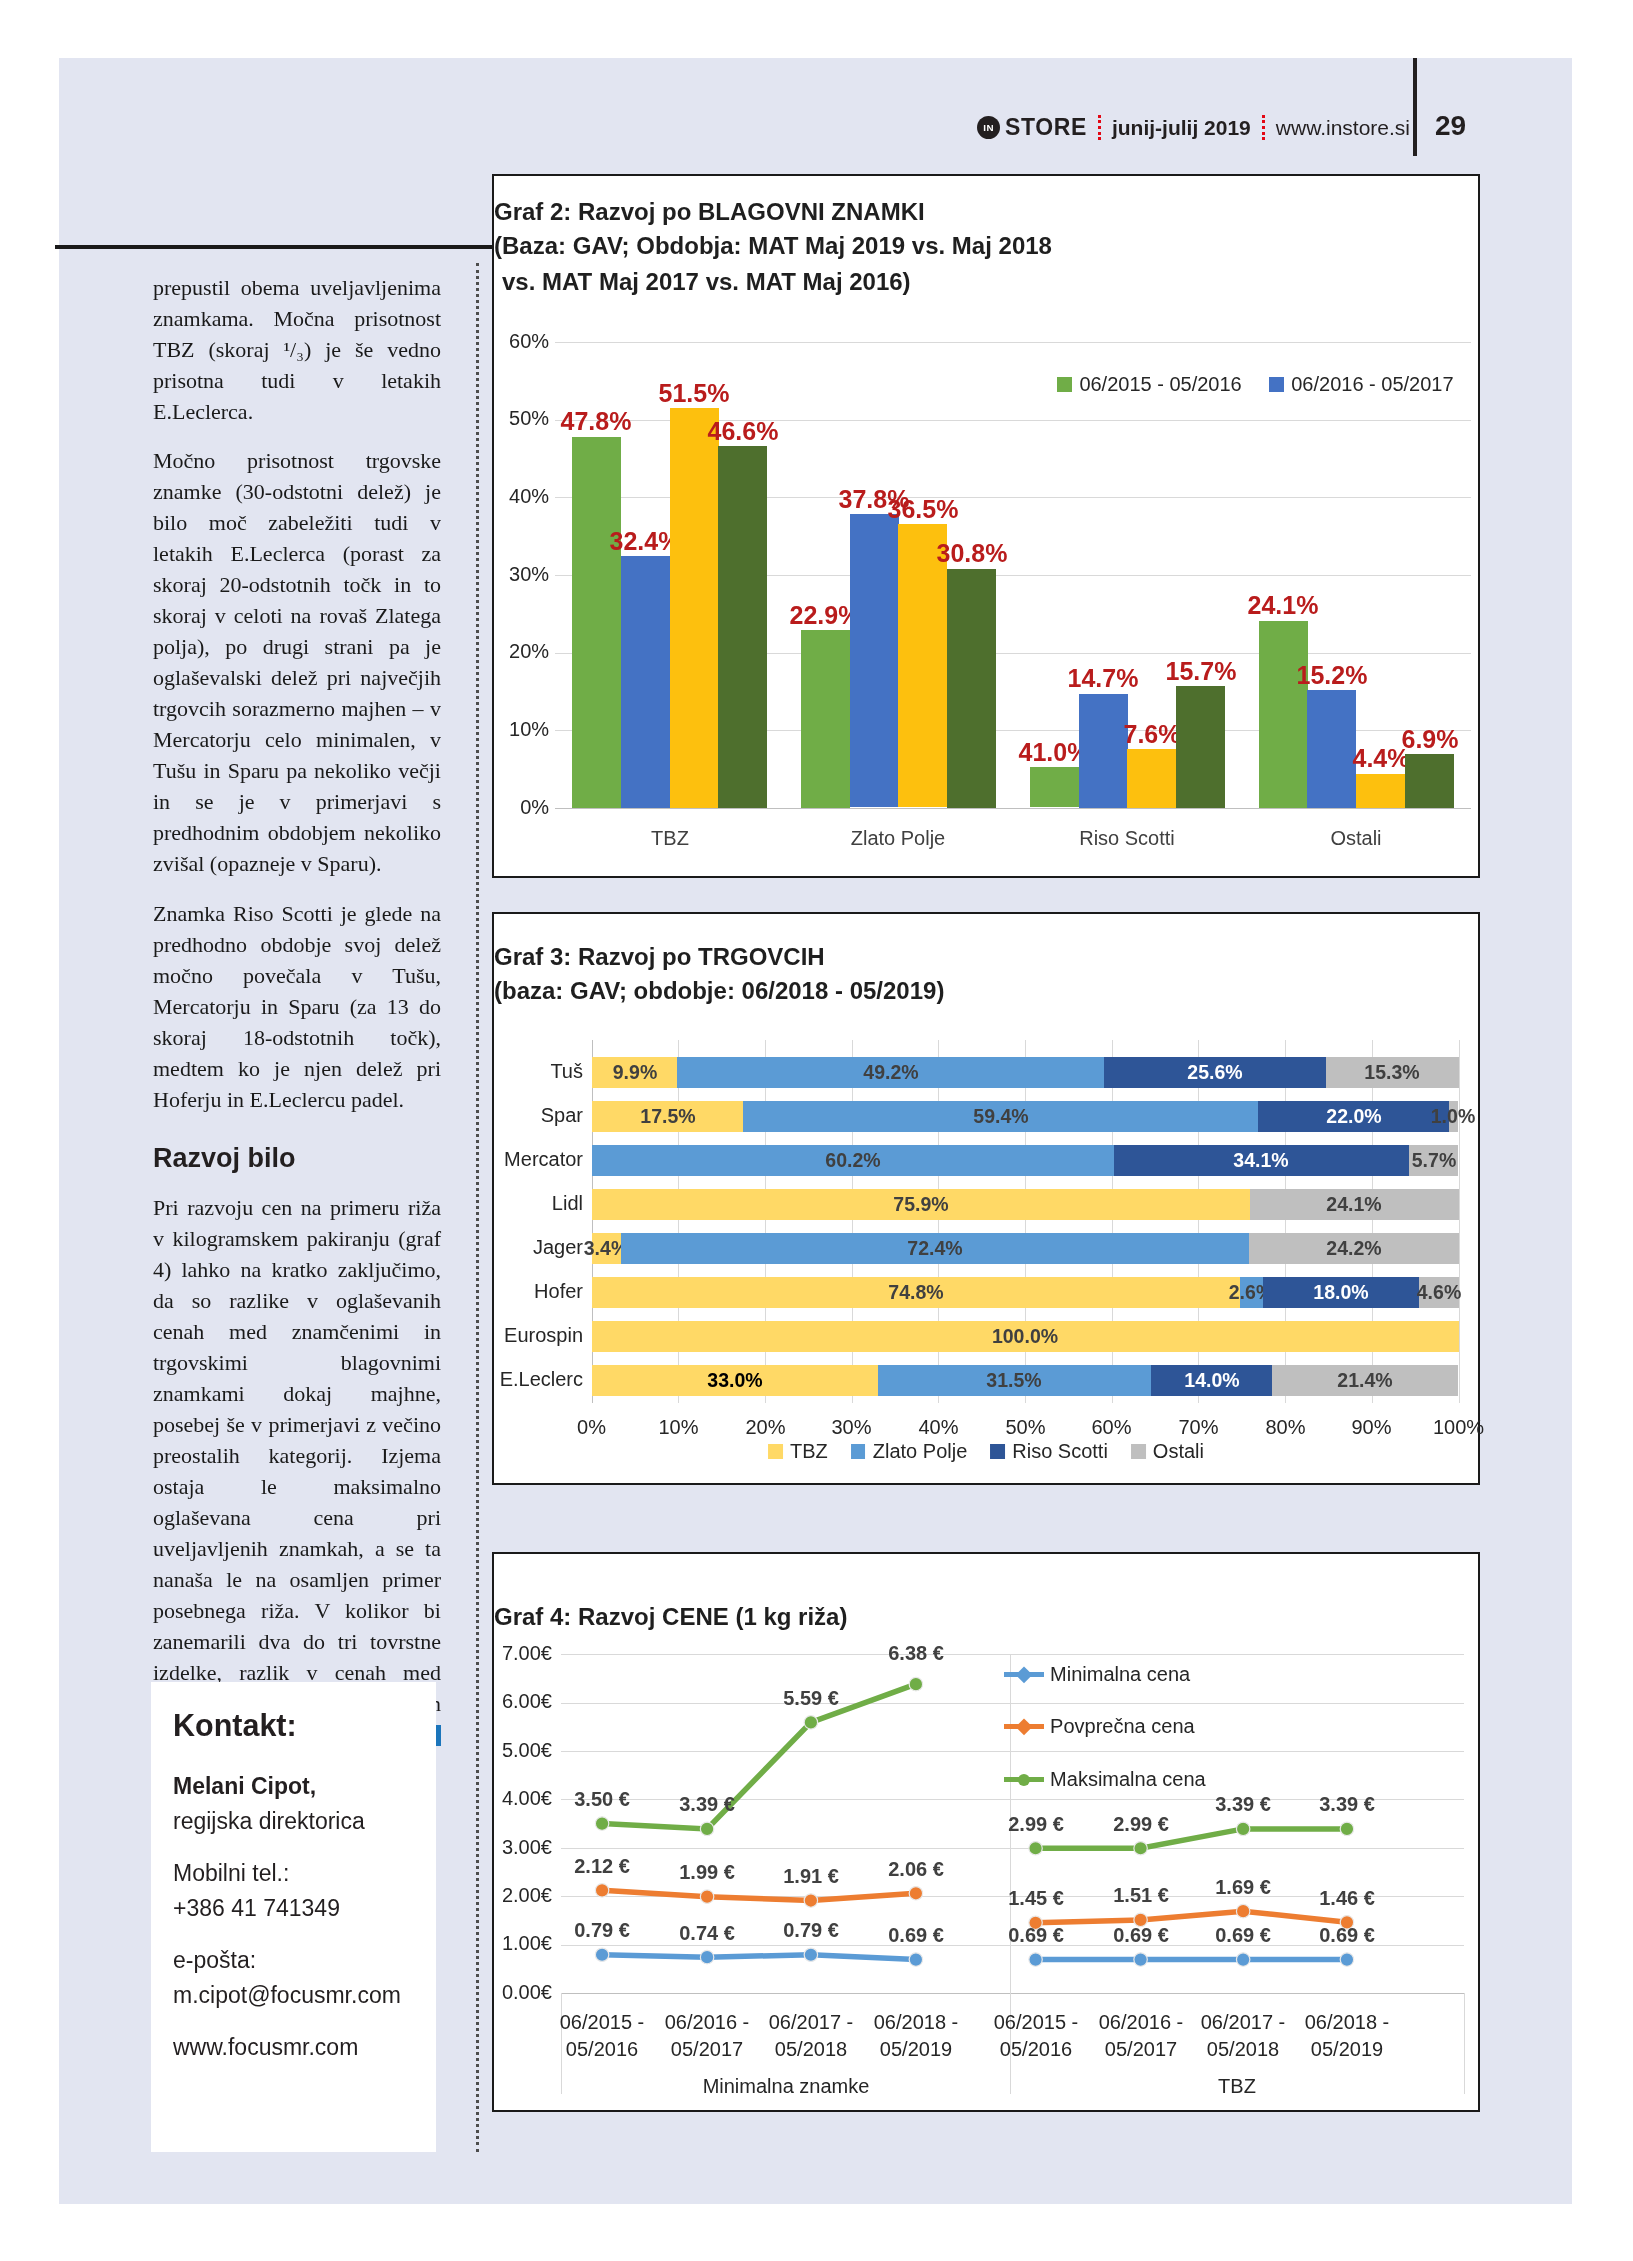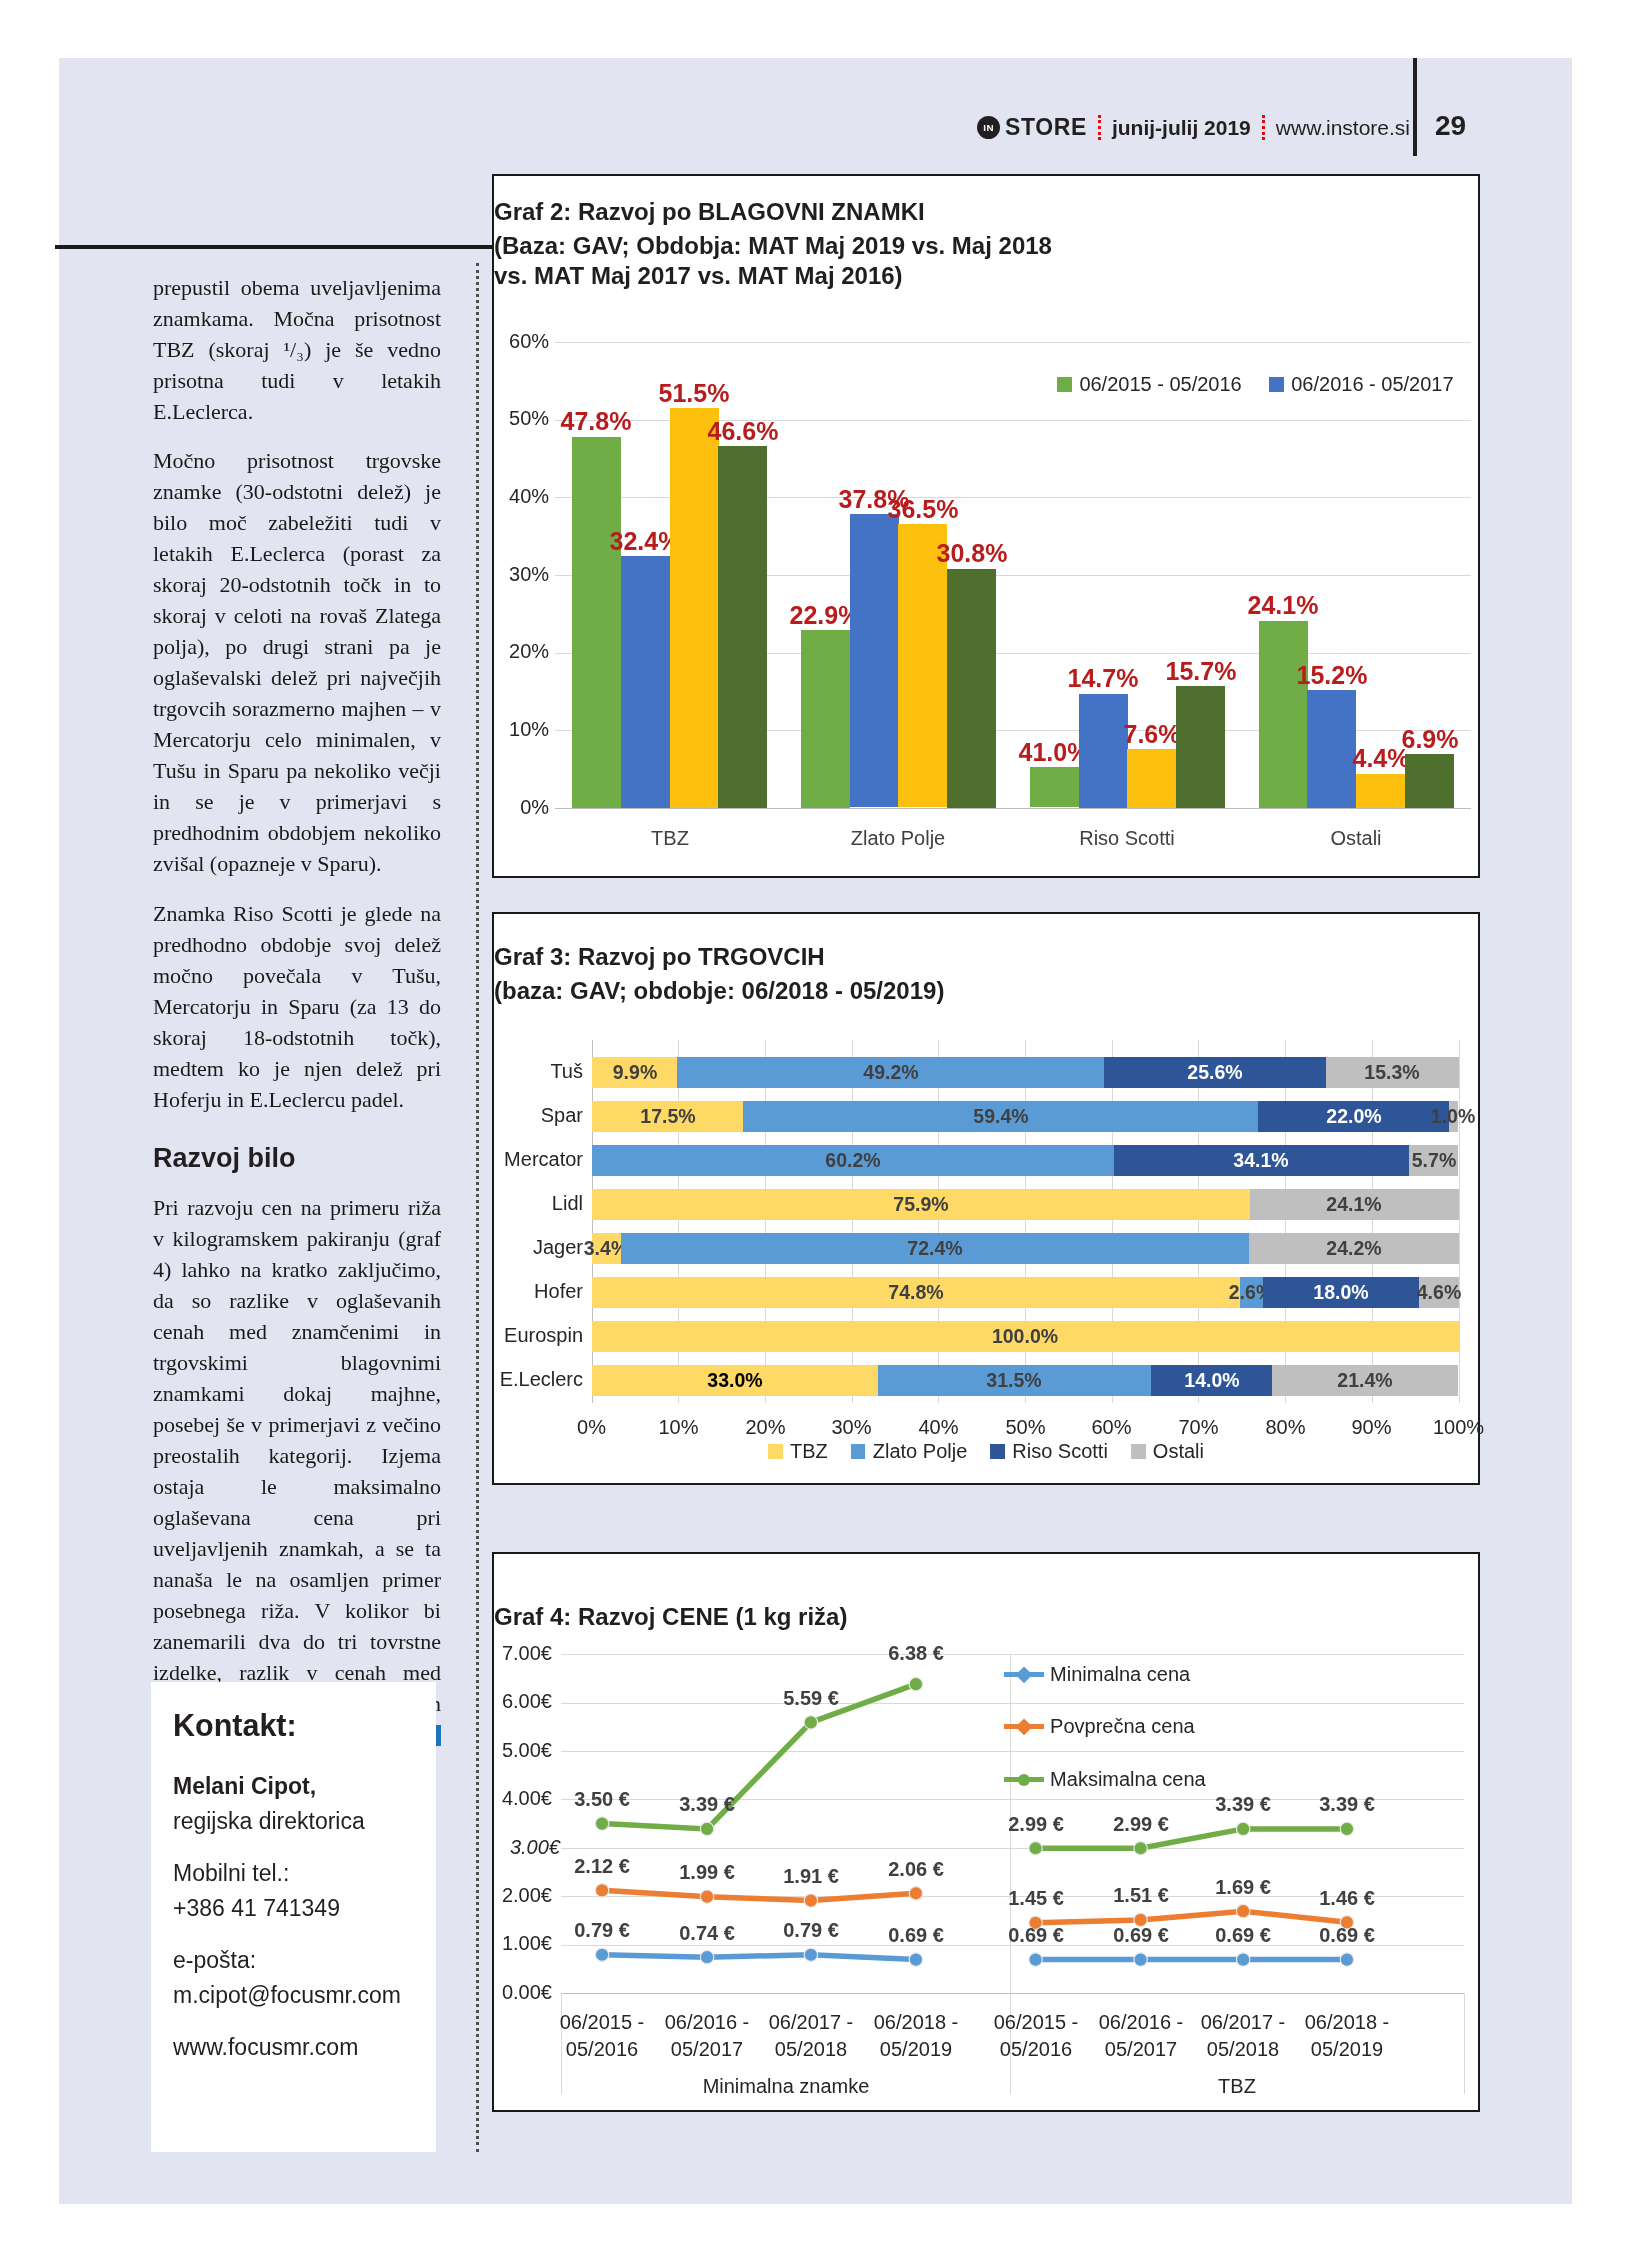--- a/index.html
+++ b/index.html
@@ -92,21 +92,21 @@
   <div class="c-gap"></div>
   <div>e-pošta:</div>
   <div>m.cipot@focusmr.com</div>
   <div class="c-gap"></div>
   <div>www.focusmr.com</div>
 </div>
 
 <div id="graf2" class="abs chartbox">
   <div class="c-titleline" style="top:22px;">Graf 2: Razvoj po BLAGOVNI ZNAMKI</div>
   <div class="c-titleline" style="top:56px;">(Baza: GAV; Obdobja: MAT Maj 2019 vs. Maj 2018</div>
-  <div class="c-titleline" style="top:86px;">vs. MAT Maj 2017 vs. MAT Maj 2016)</div>
+  <div class="c-titleline" style="top:92px;padding-left:8px;">vs. MAT Maj 2017 vs. MAT Maj 2016)</div>
   <div id="g2plot">
       <div class="gridline-h" style="left: 61px; top: 632px; width: 916px; background: rgb(191, 191, 191);"></div>
       <div class="tick right" style="left: 3.1px; top: 620px; width: 52px;">0%</div>
       <div class="gridline-h" style="left: 61px; top: 554px; width: 916px; background: rgb(217, 217, 217);"></div>
       <div class="tick right" style="left: 3.1px; top: 542px; width: 52px;">10%</div>
       <div class="gridline-h" style="left: 61px; top: 477px; width: 916px; background: rgb(217, 217, 217);"></div>
       <div class="tick right" style="left: 3.1px; top: 464px; width: 52px;">20%</div>
       <div class="gridline-h" style="left: 61px; top: 399px; width: 916px; background: rgb(217, 217, 217);"></div>
       <div class="tick right" style="left: 3.1px; top: 387px; width: 52px;">30%</div>
       <div class="gridline-h" style="left: 61px; top: 321px; width: 916px; background: rgb(217, 217, 217);"></div>
@@ -272,21 +272,21 @@
 <div id="graf4" class="abs chartbox">
   <div class="c-titleline" style="top:49px;">Graf 4: Razvoj CENE (1 kg riža)</div>
   <div id="g4plot">
       <div class="gridline-h" style="left: 67px; top: 439px; width: 903px; background: rgb(191, 191, 191);"></div>
       <div class="tick right" style="left: 0px; top: 427px; width: 58px;">0.00€</div>
       <div class="gridline-h" style="left: 67px; top: 391px; width: 903px; background: rgb(217, 217, 217);"></div>
       <div class="tick right" style="left: 0px; top: 378px; width: 58px;">1.00€</div>
       <div class="gridline-h" style="left: 67px; top: 342px; width: 903px; background: rgb(217, 217, 217);"></div>
       <div class="tick right" style="left: 0px; top: 330px; width: 58px;">2.00€</div>
       <div class="gridline-h" style="left: 67px; top: 294px; width: 903px; background: rgb(217, 217, 217);"></div>
-      <div class="tick right" style="left: 8px; top: 282px; width: 58px; font-style: italic;">3.00€</div>
+      <div class="tick right" style="left: 0px; top: 282px; width: 58px;">3.00€</div>
       <div class="gridline-h" style="left: 67px; top: 245px; width: 903px; background: rgb(217, 217, 217);"></div>
       <div class="tick right" style="left: 0px; top: 233px; width: 58px;">4.00€</div>
       <div class="gridline-h" style="left: 67px; top: 197px; width: 903px; background: rgb(217, 217, 217);"></div>
       <div class="tick right" style="left: 0px; top: 185px; width: 58px;">5.00€</div>
       <div class="gridline-h" style="left: 67px; top: 149px; width: 903px; background: rgb(217, 217, 217);"></div>
       <div class="tick right" style="left: 0px; top: 136px; width: 58px;">6.00€</div>
       <div class="gridline-h" style="left: 67px; top: 100px; width: 903px; background: rgb(217, 217, 217);"></div>
       <div class="tick right" style="left: 0px; top: 88px; width: 58px;">7.00€</div>
       <div class="gridline-v" style="left: 67px; top: 439px; height: 101px; background: rgb(217, 217, 217);"></div>
       <div class="gridline-v" style="left: 516px; top: 439px; height: 101px; background: rgb(217, 217, 217);"></div>

